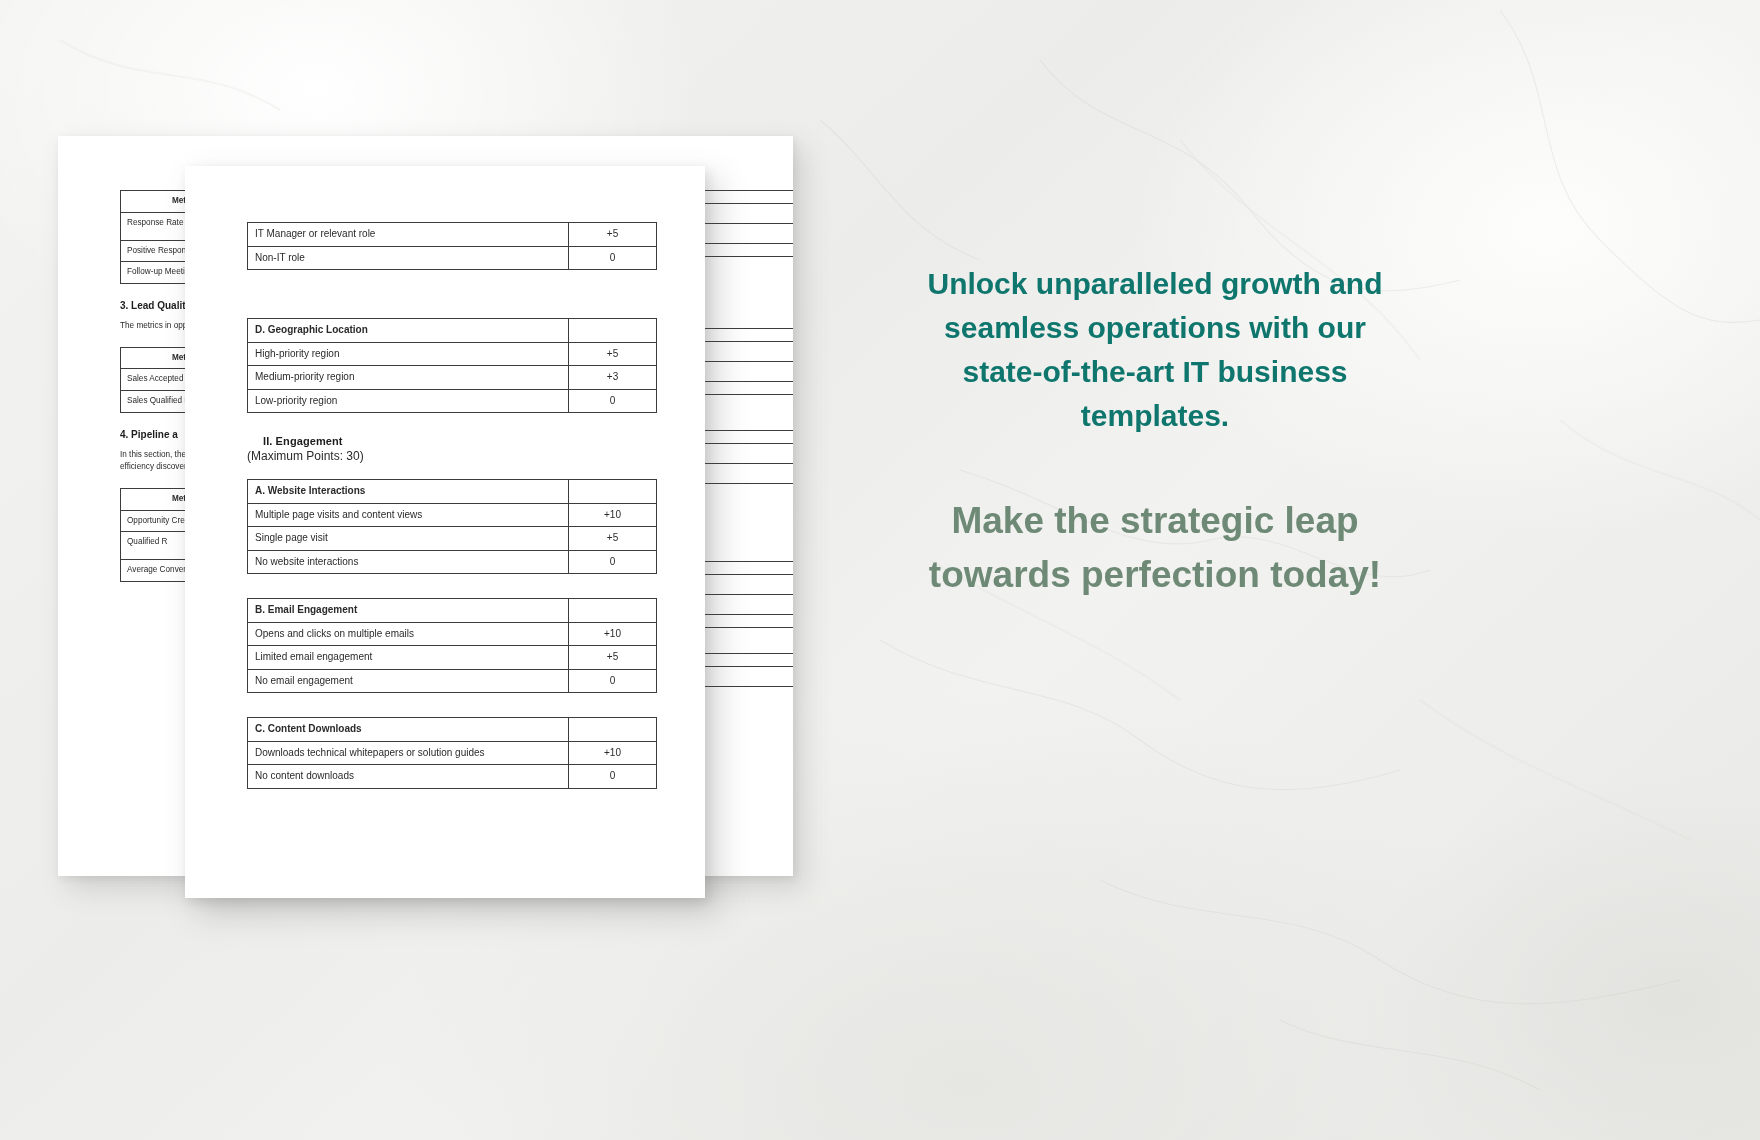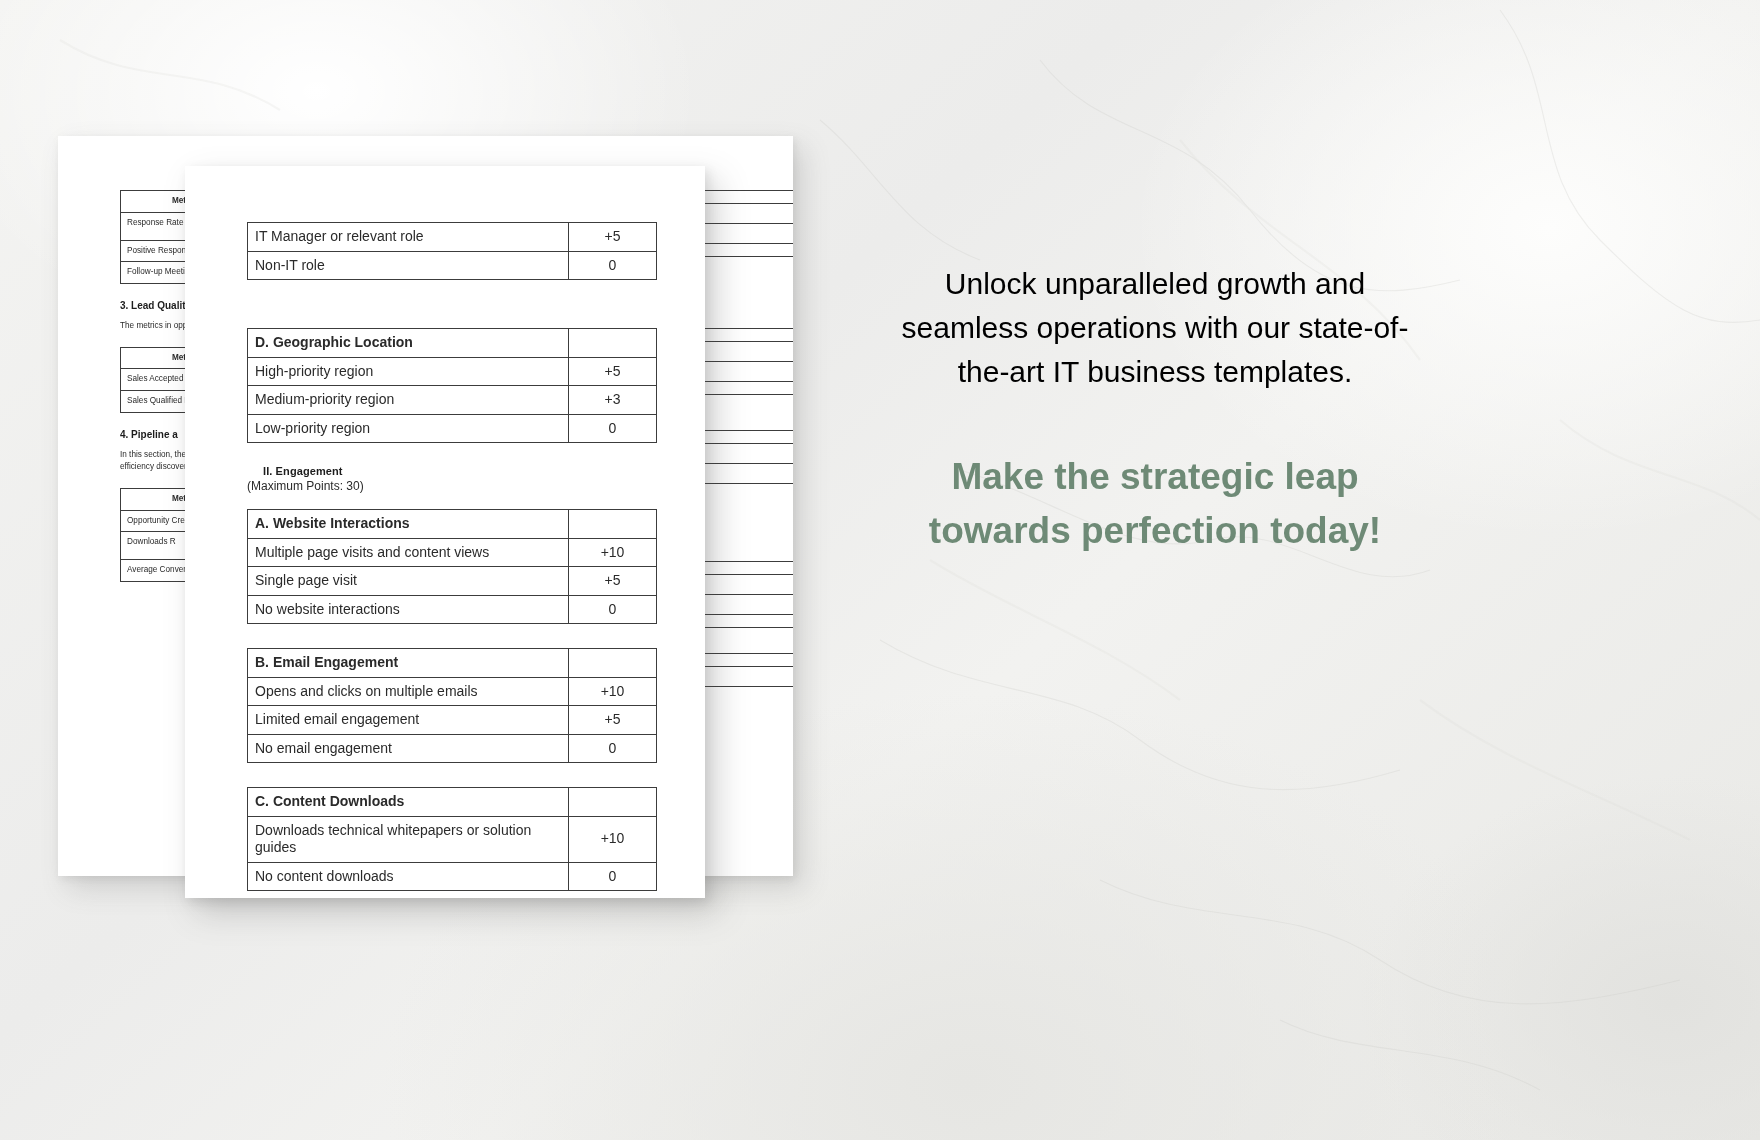--- a/index.html
+++ b/index.html
@@ -44,21 +44,21 @@
     left: 185px; top: 166px;
     width: 520px; height: 732px;
     box-shadow: 12px 14px 30px rgba(85,85,85,.26), 3px 4px 10px rgba(85,85,85,.14);
   }
 
   
   .tbl {
     border-collapse: collapse;
     table-layout: fixed;
     width: 100%;
-    font-size: 14px;
+    font-size: 10px;
     color: #2a2a2a;
   }
   .tbl td {
     border: 1px solid #3c3c3c;
     padding: 5px 7px;
     line-height: 1.25;
     vertical-align: middle;
   }
   .tbl .hdr td { font-weight: bold; }
   .tbl .val { text-align: center; width: 88px; }
@@ -141,22 +141,22 @@
   
   #promo {
     position: absolute;
     left: 900px; top: 262px;
     width: 510px;
     text-align: center;
   }
   #promo-lead {
     font-size: 30px;
     line-height: 1.47;
-    color: #000000;
-    font-weight: 400;
+    color: #0f766e;
+    font-weight: 700;
   }
   #promo-head {
     margin-top: 56px;
     font-size: 37px;
     line-height: 1.45;
     font-weight: bold;
     color: #6e8a76;
   }
 </style>
 </head>
@@ -224,21 +224,21 @@
 
     <table class="btbl">
       <tbody>
           <tr class="bh">
             <td>Metric</td>
           </tr>
       <tr>
             <td>Opportunity Creation</td>
           </tr>
       <tr class="tall">
-            <td>Downloads R</td>
+            <td>Qualified R</td>
           </tr>
       <tr>
             <td>Average Conversion T</td>
           </tr>
     </tbody>
       </table>
   </div>
 
   <div id="back-right">
     <table class="rfrag">

